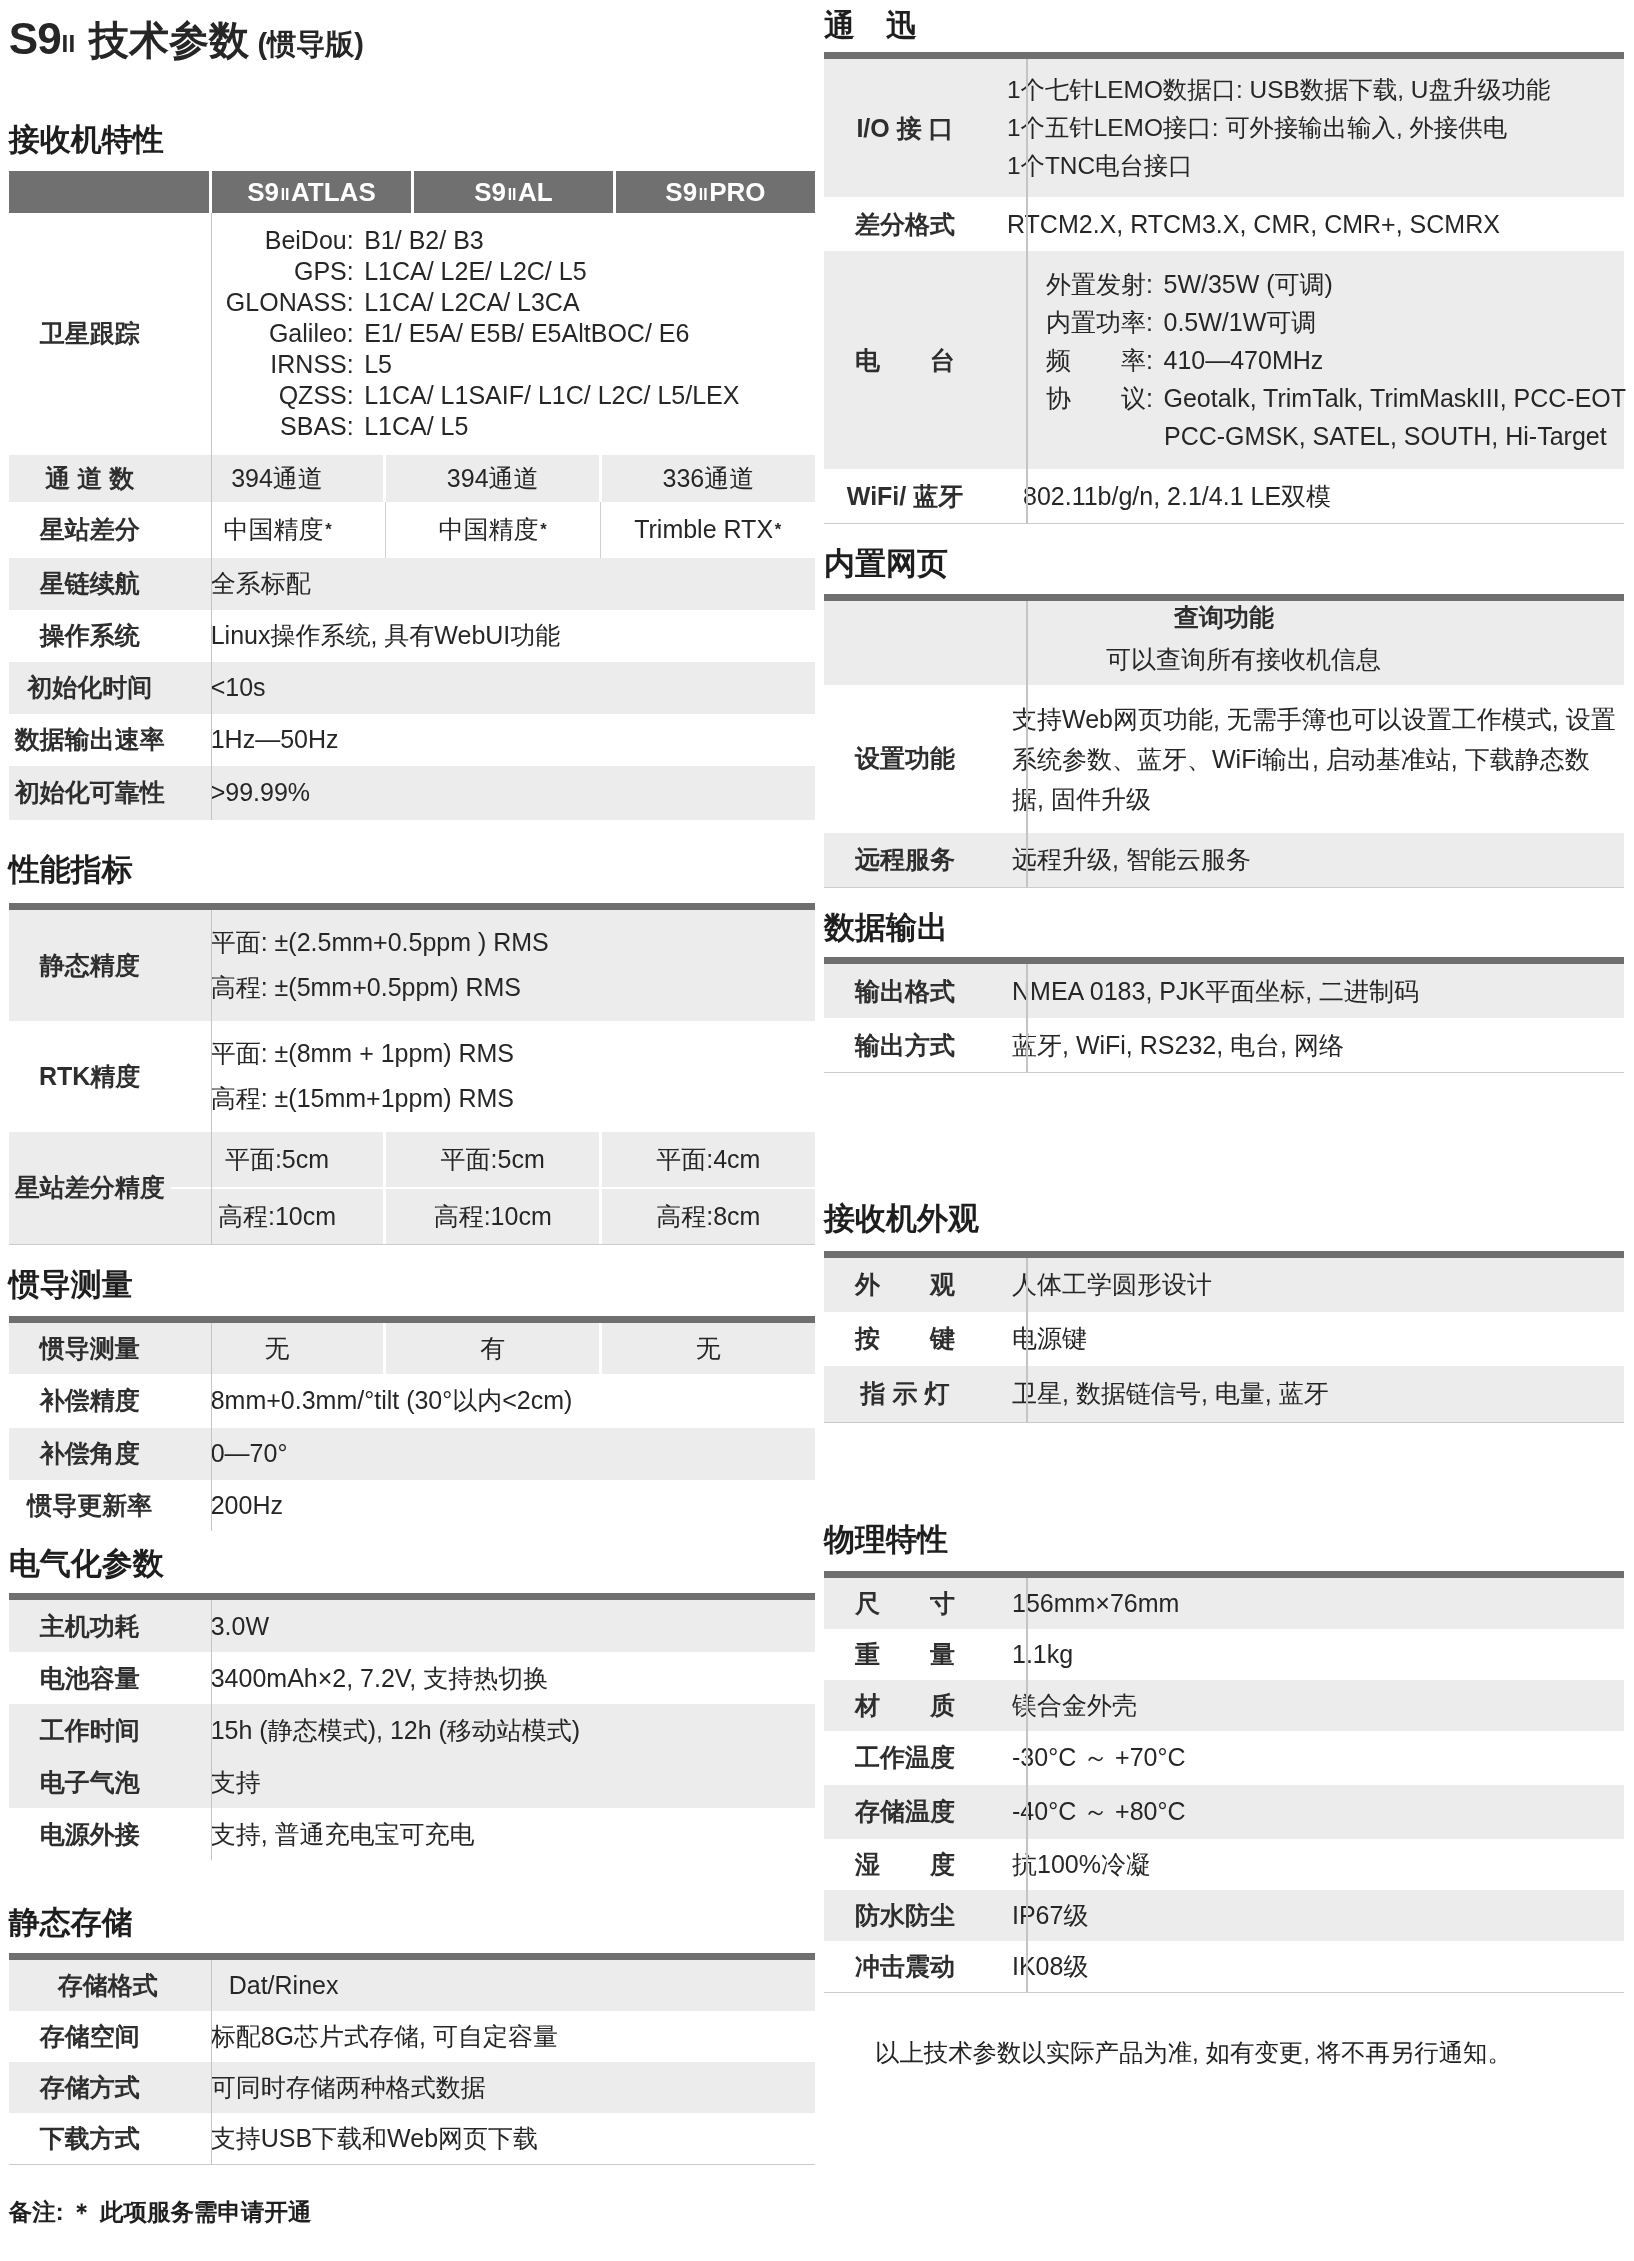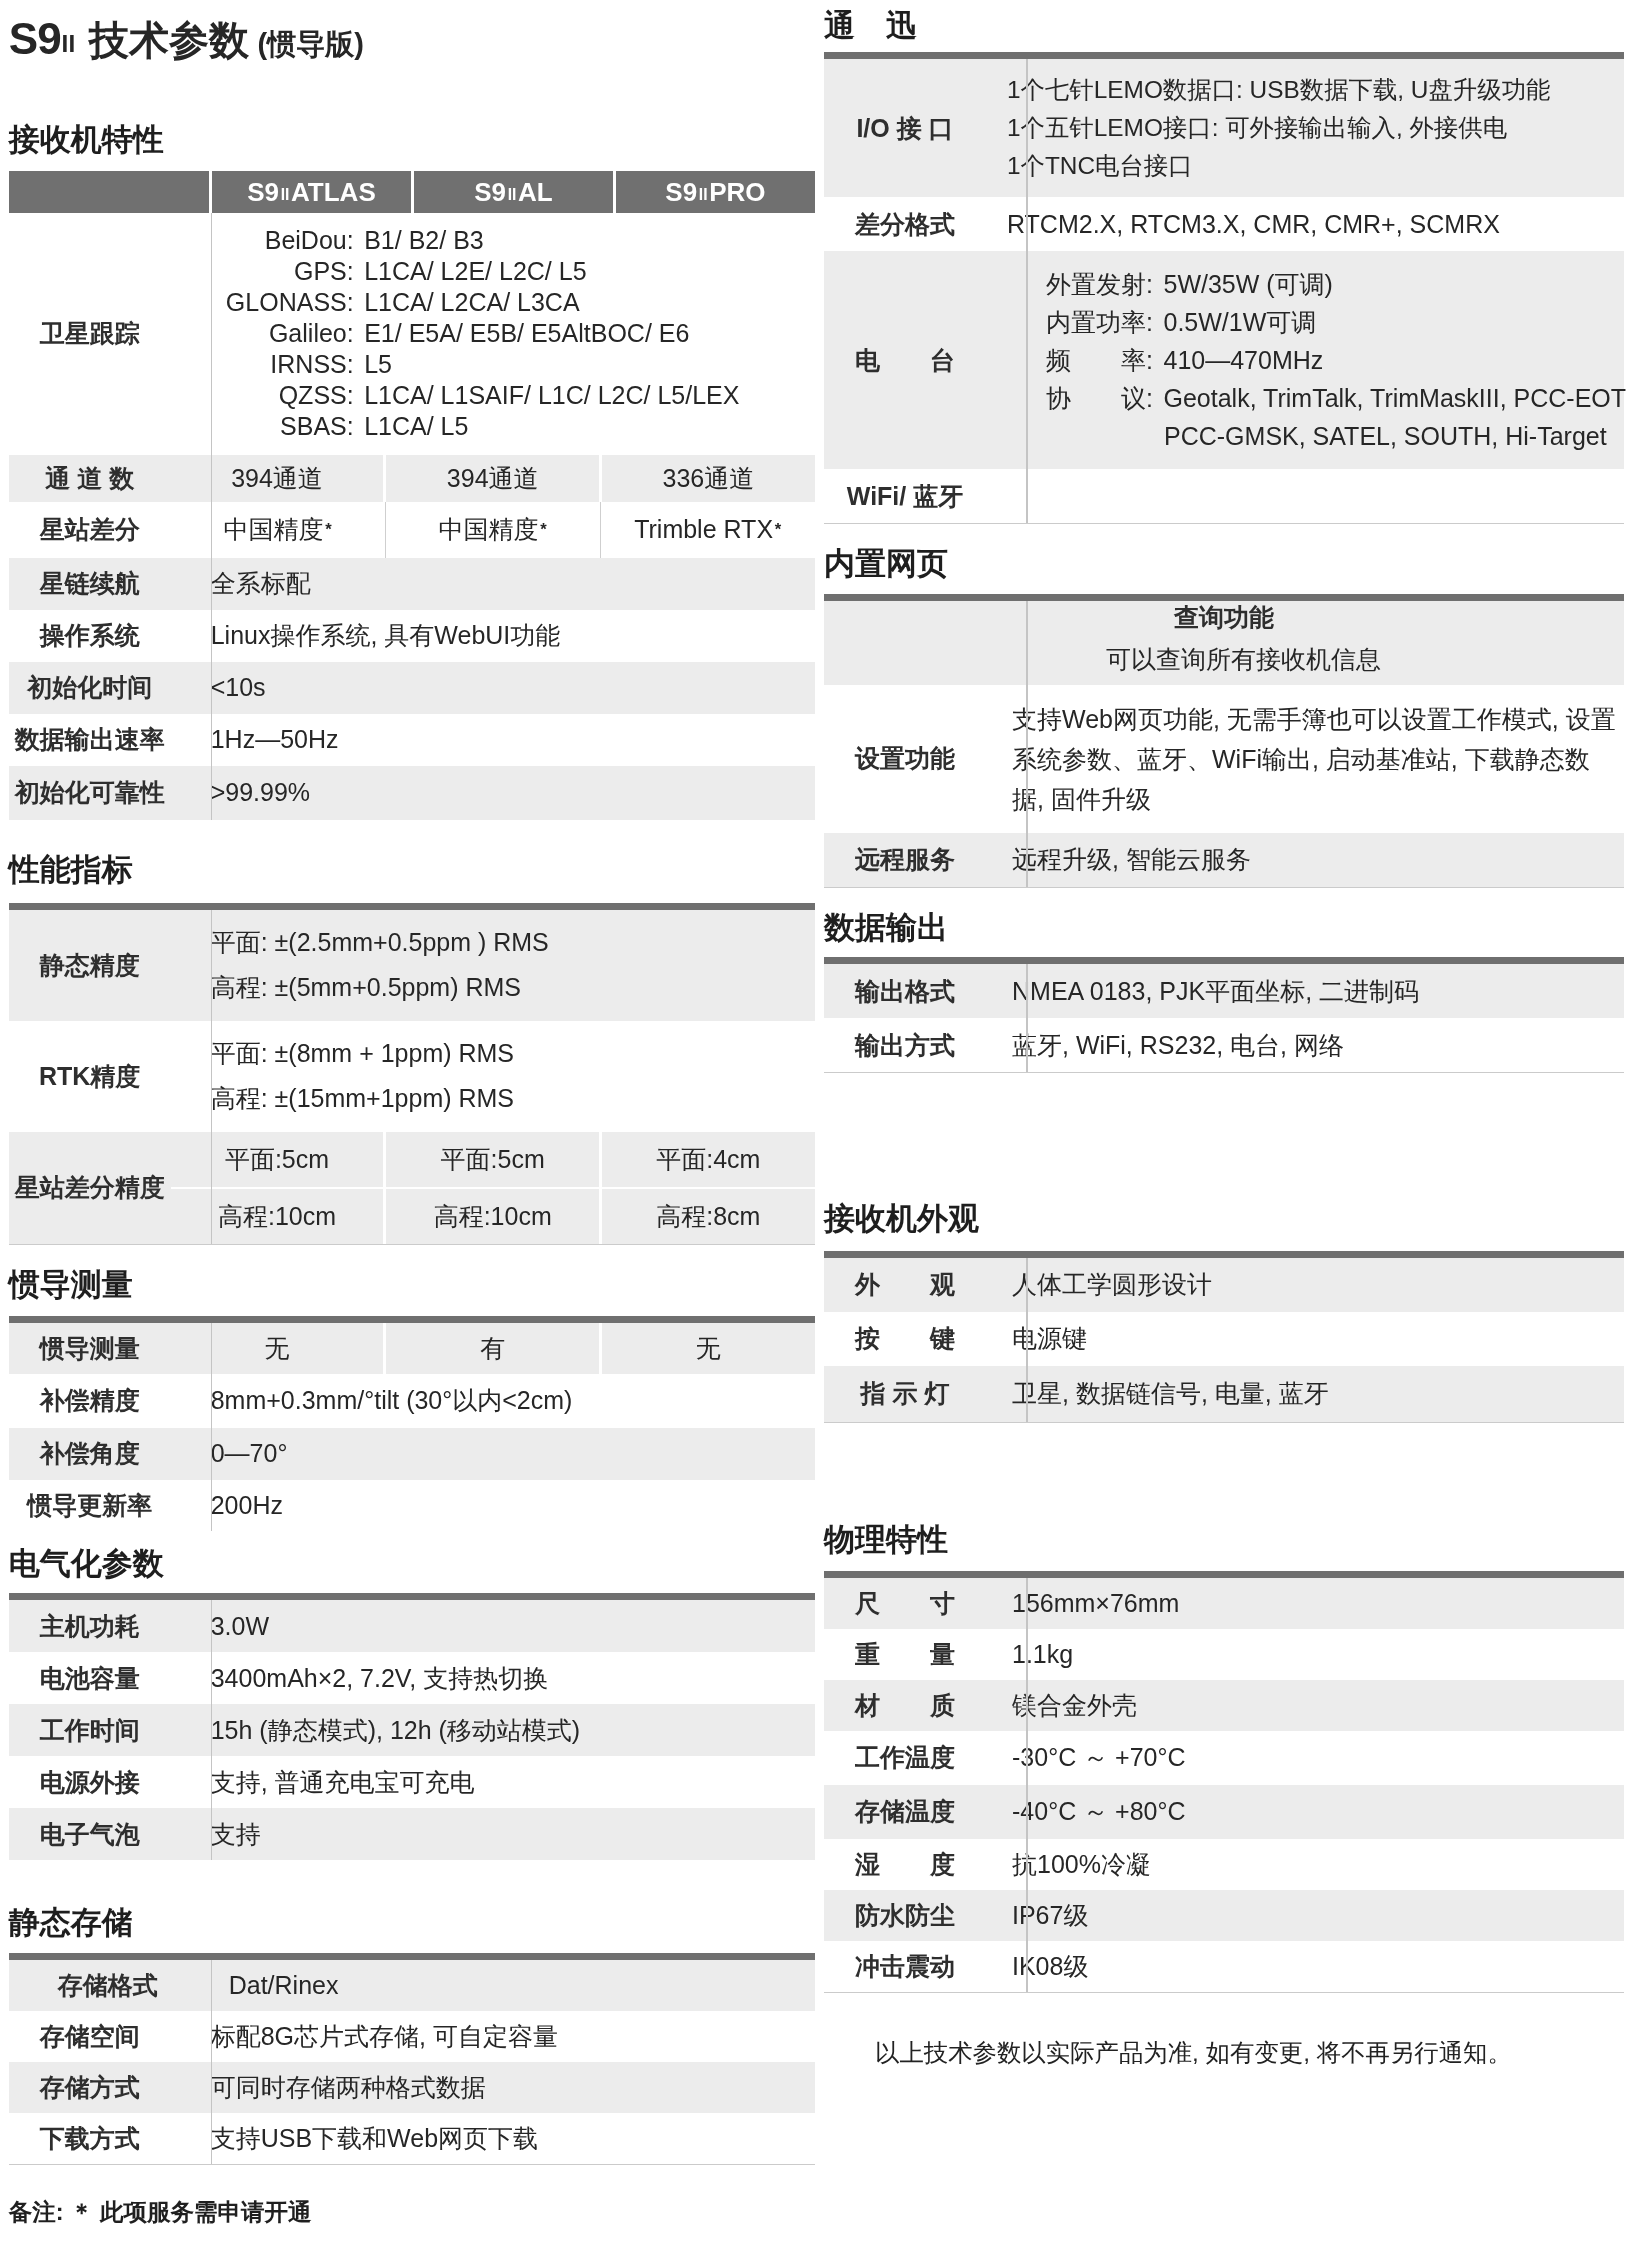--- a/index.html
+++ b/index.html
@@ -258,27 +258,27 @@
         <div class="val nowrap">3.0W</div>
       </div>
       <div class="row">
         <div class="lab">电池容量</div>
         <div class="val nowrap">3400mAh×2, 7.2V, 支持热切换</div>
       </div>
       <div class="row gray">
         <div class="lab">工作时间</div>
         <div class="val nowrap">15h (静态模式), 12h (移动站模式)</div>
       </div>
+      <div class="row gray">
+        <div class="lab">电子气泡</div>
+        <div class="val nowrap">支持</div>
+      </div>
       <div class="row">
         <div class="lab">电源外接</div>
         <div class="val nowrap">支持, 普通充电宝可充电</div>
-      </div>
-      <div class="row gray">
-        <div class="lab">电子气泡</div>
-        <div class="val nowrap">支持</div>
       </div>
     </div>
 
     <h2 class="sec" style="margin-top:44px;">静态存储</h2>
 
     <div class="tbl with-bottom" style="margin-top:10.5px;">
       <div class="bar"></div>
       <div class="row gray" style="min-height:51px;padding-left:18px;">
         <div class="lab">存储格式</div>
         <div class="val nowrap">Dat/Rinex</div>
@@ -335,20 +335,21 @@
             </div>
           <div class="pair">
               <span class="pn">协　　议:</span>
               <span class="pv">Geotalk, TrimTalk, TrimMaskIII, PCC-EOT</span>
             </div>
           <div class="pv2">PCC-GMSK, SATEL, SOUTH, Hi-Target</div>
         </div>
       </div>
       <div class="row" style="min-height:54px;gap:16px;">
         <div class="lab">WiFi/ 蓝牙</div>
+        <div class="val nowrap" style="padding-left:21px;">802.11b/g/n, 2.1/4.1 LE双模</div>
       </div>
     </div>
 
     <h2 class="sec" style="margin-top:21px;">内置网页</h2>
 
     <div class="tbl with-bottom" style="margin-top:10.5px;">
       <div class="bar"></div>
       <div class="row gray" style="min-height:54px;flex-direction:column;">
         <div class="lab">查询功能</div>
         <div class="val nowrap" style="padding-left:39px;">可以查询所有接收机信息</div>

